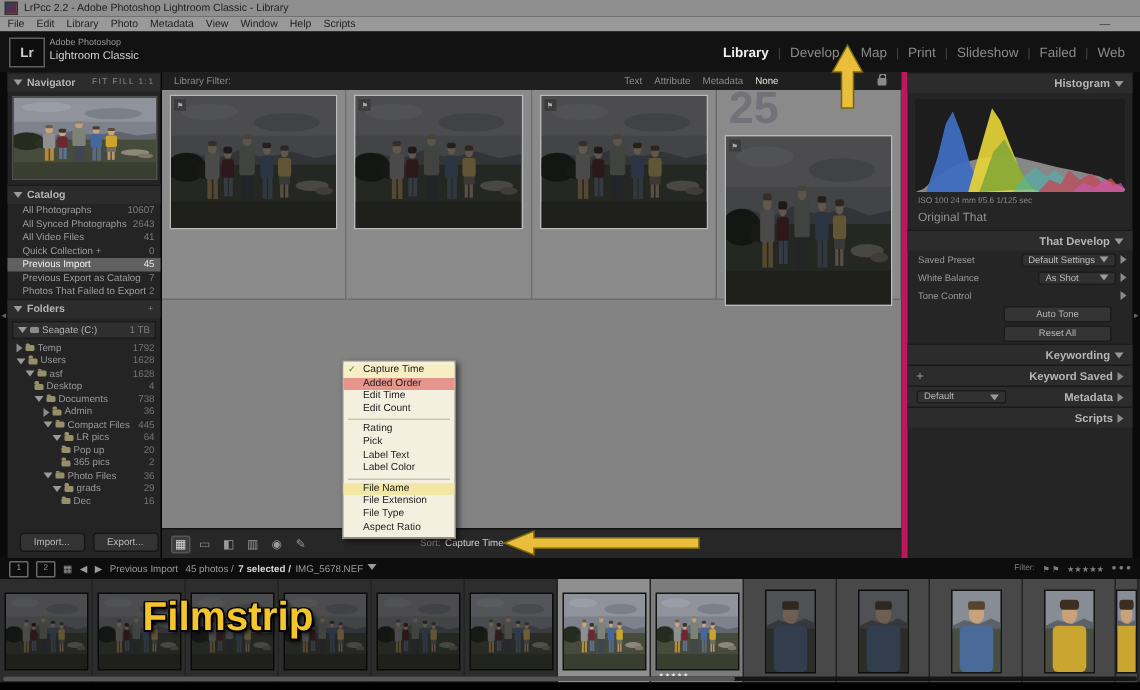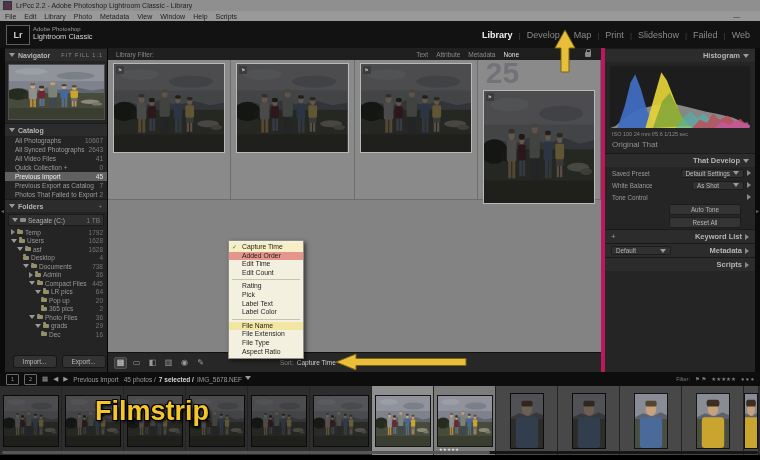--- a/index.html
+++ b/index.html
@@ -499,24 +499,28 @@
     <span>Tone Control</span>
     <span class="tri-r" style="margin-left:auto"></span>
   </div>
   <div class="qdbtnrow">
     <span class="qdbtn">Auto Tone</span>
   </div>
   <div class="qdbtnrow">
     <span class="qdbtn">Reset All</span>
   </div>
   <div class="rhead">
+    <span>Keywording</span>
+    <span class="tri-d"></span>
+  </div>
+  <div class="rhead">
     <span class="lft">
         <span class="plus">+</span>
       </span>
-    <span>Keyword List</span>
+    <span>Keyword Saved</span>
     <span class="tri-r"></span>
   </div>
   <div class="rhead">
     <span class="lft">
         <span class="mdval">
           <span>Default</span>
           <span class="tri-d"></span>
         </span>
       </span>
     <span>Metadata</span>

